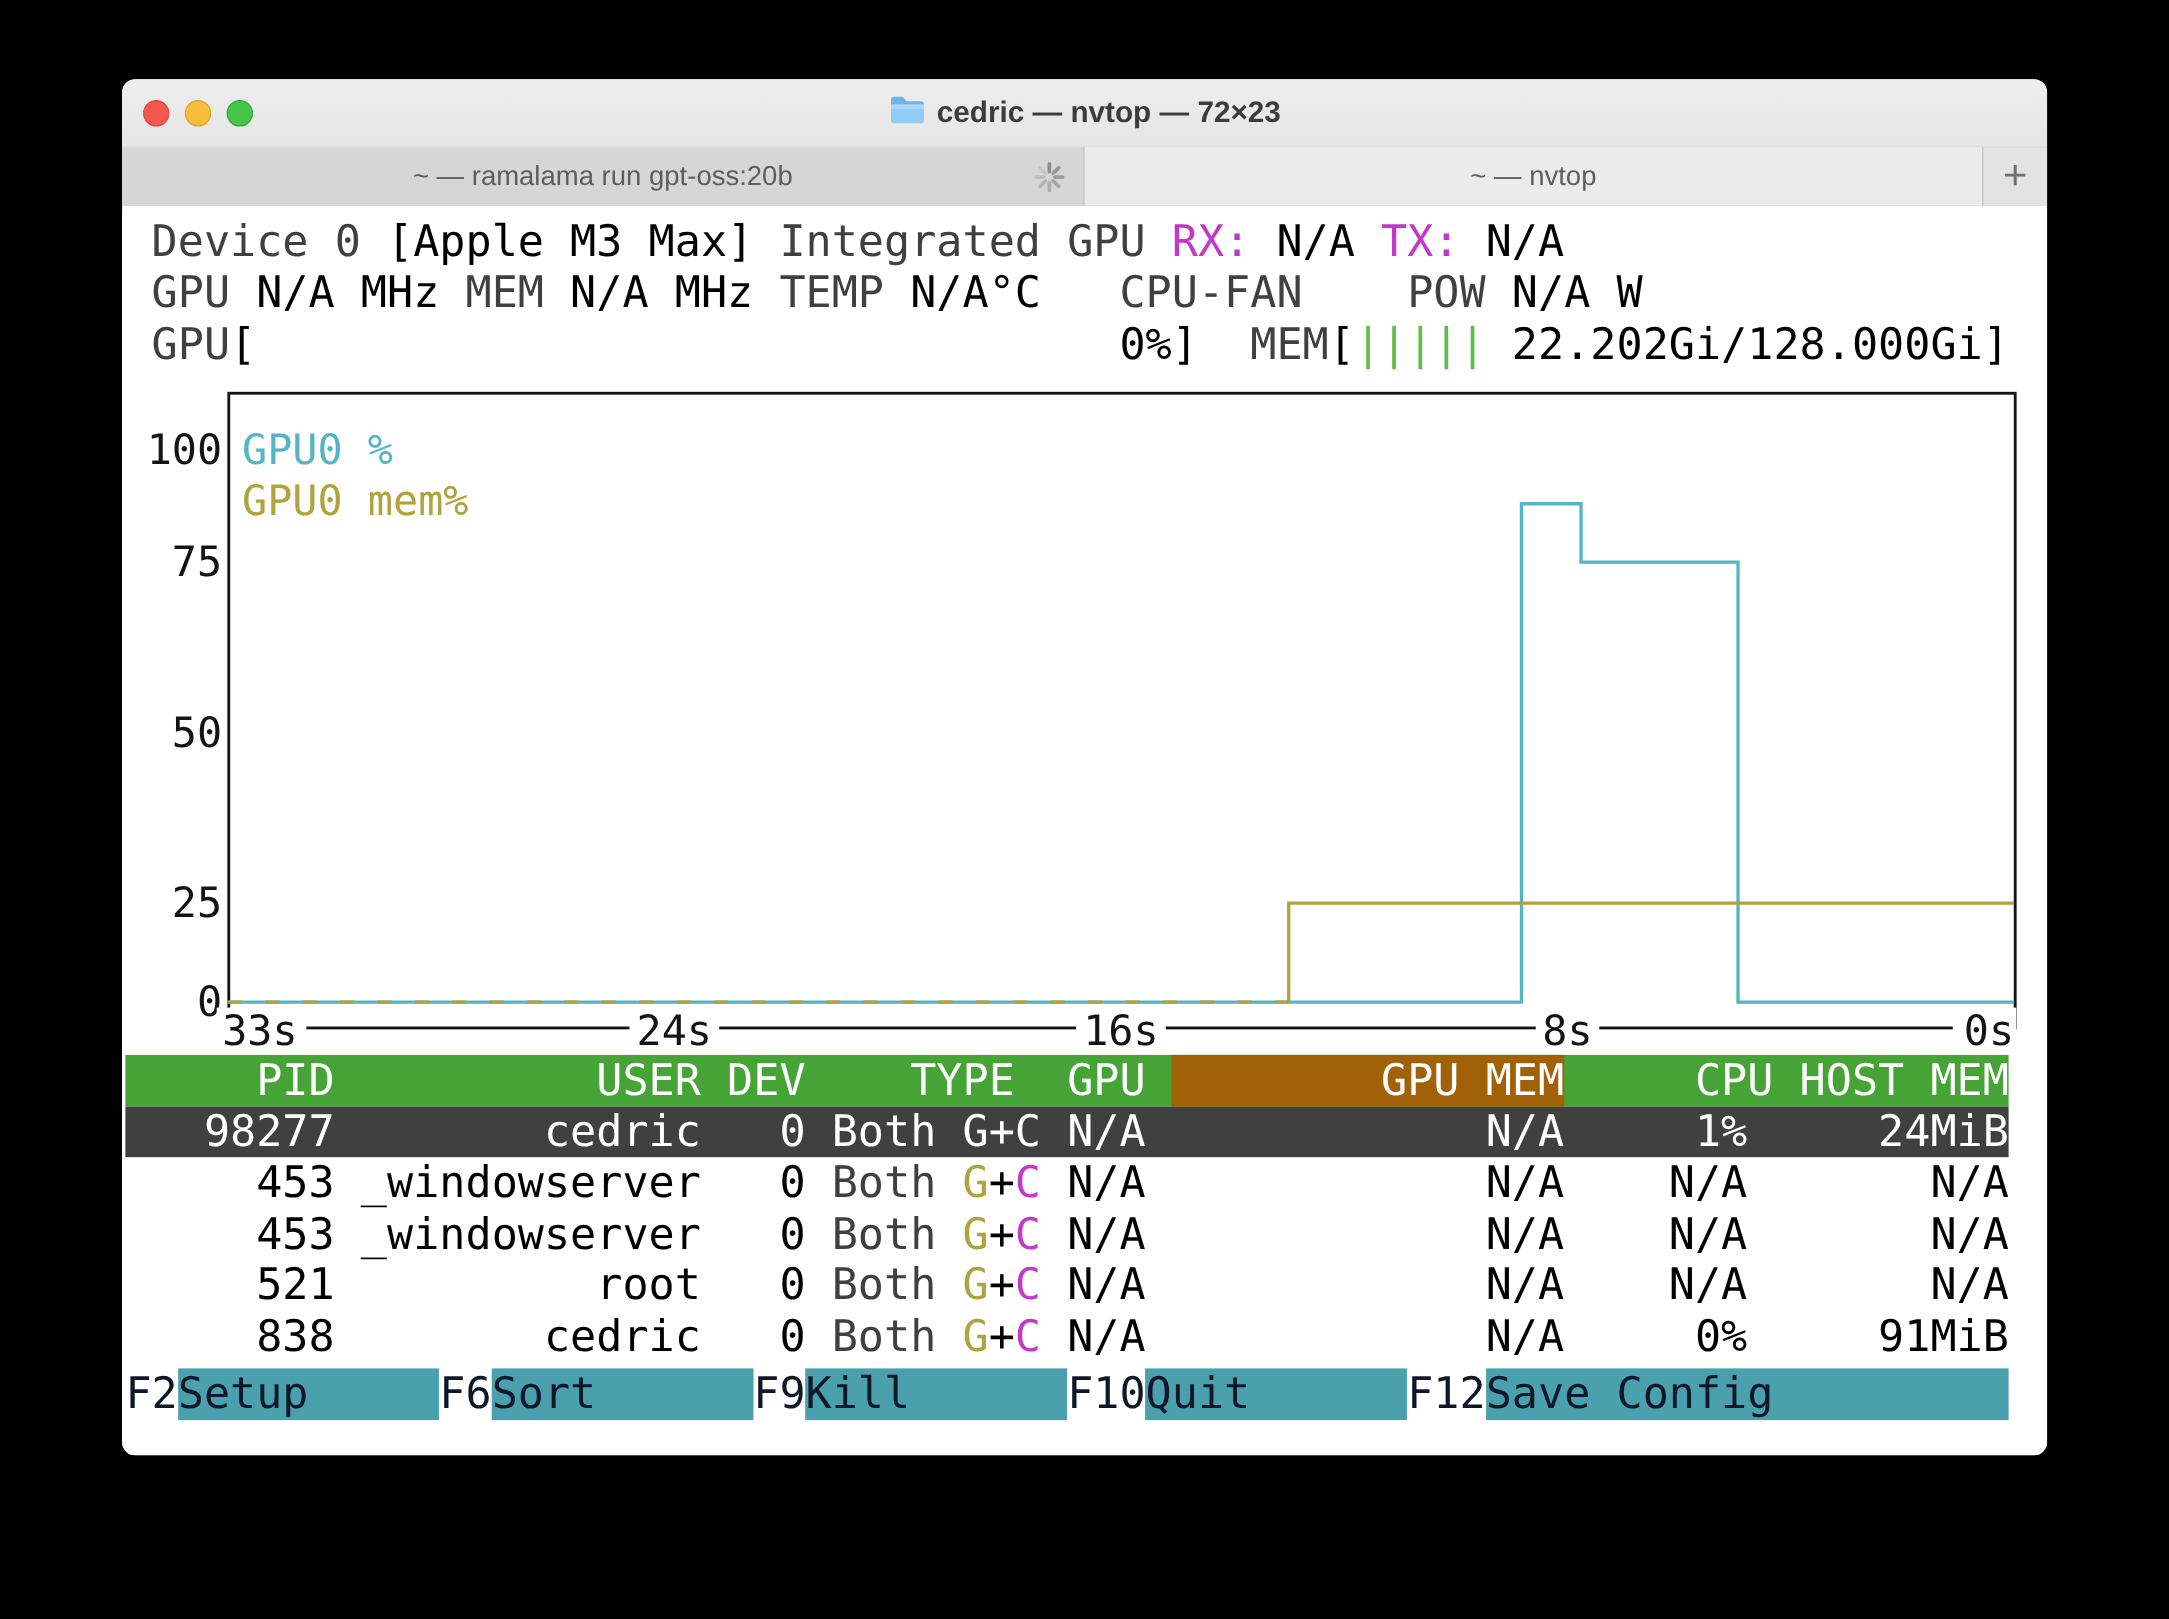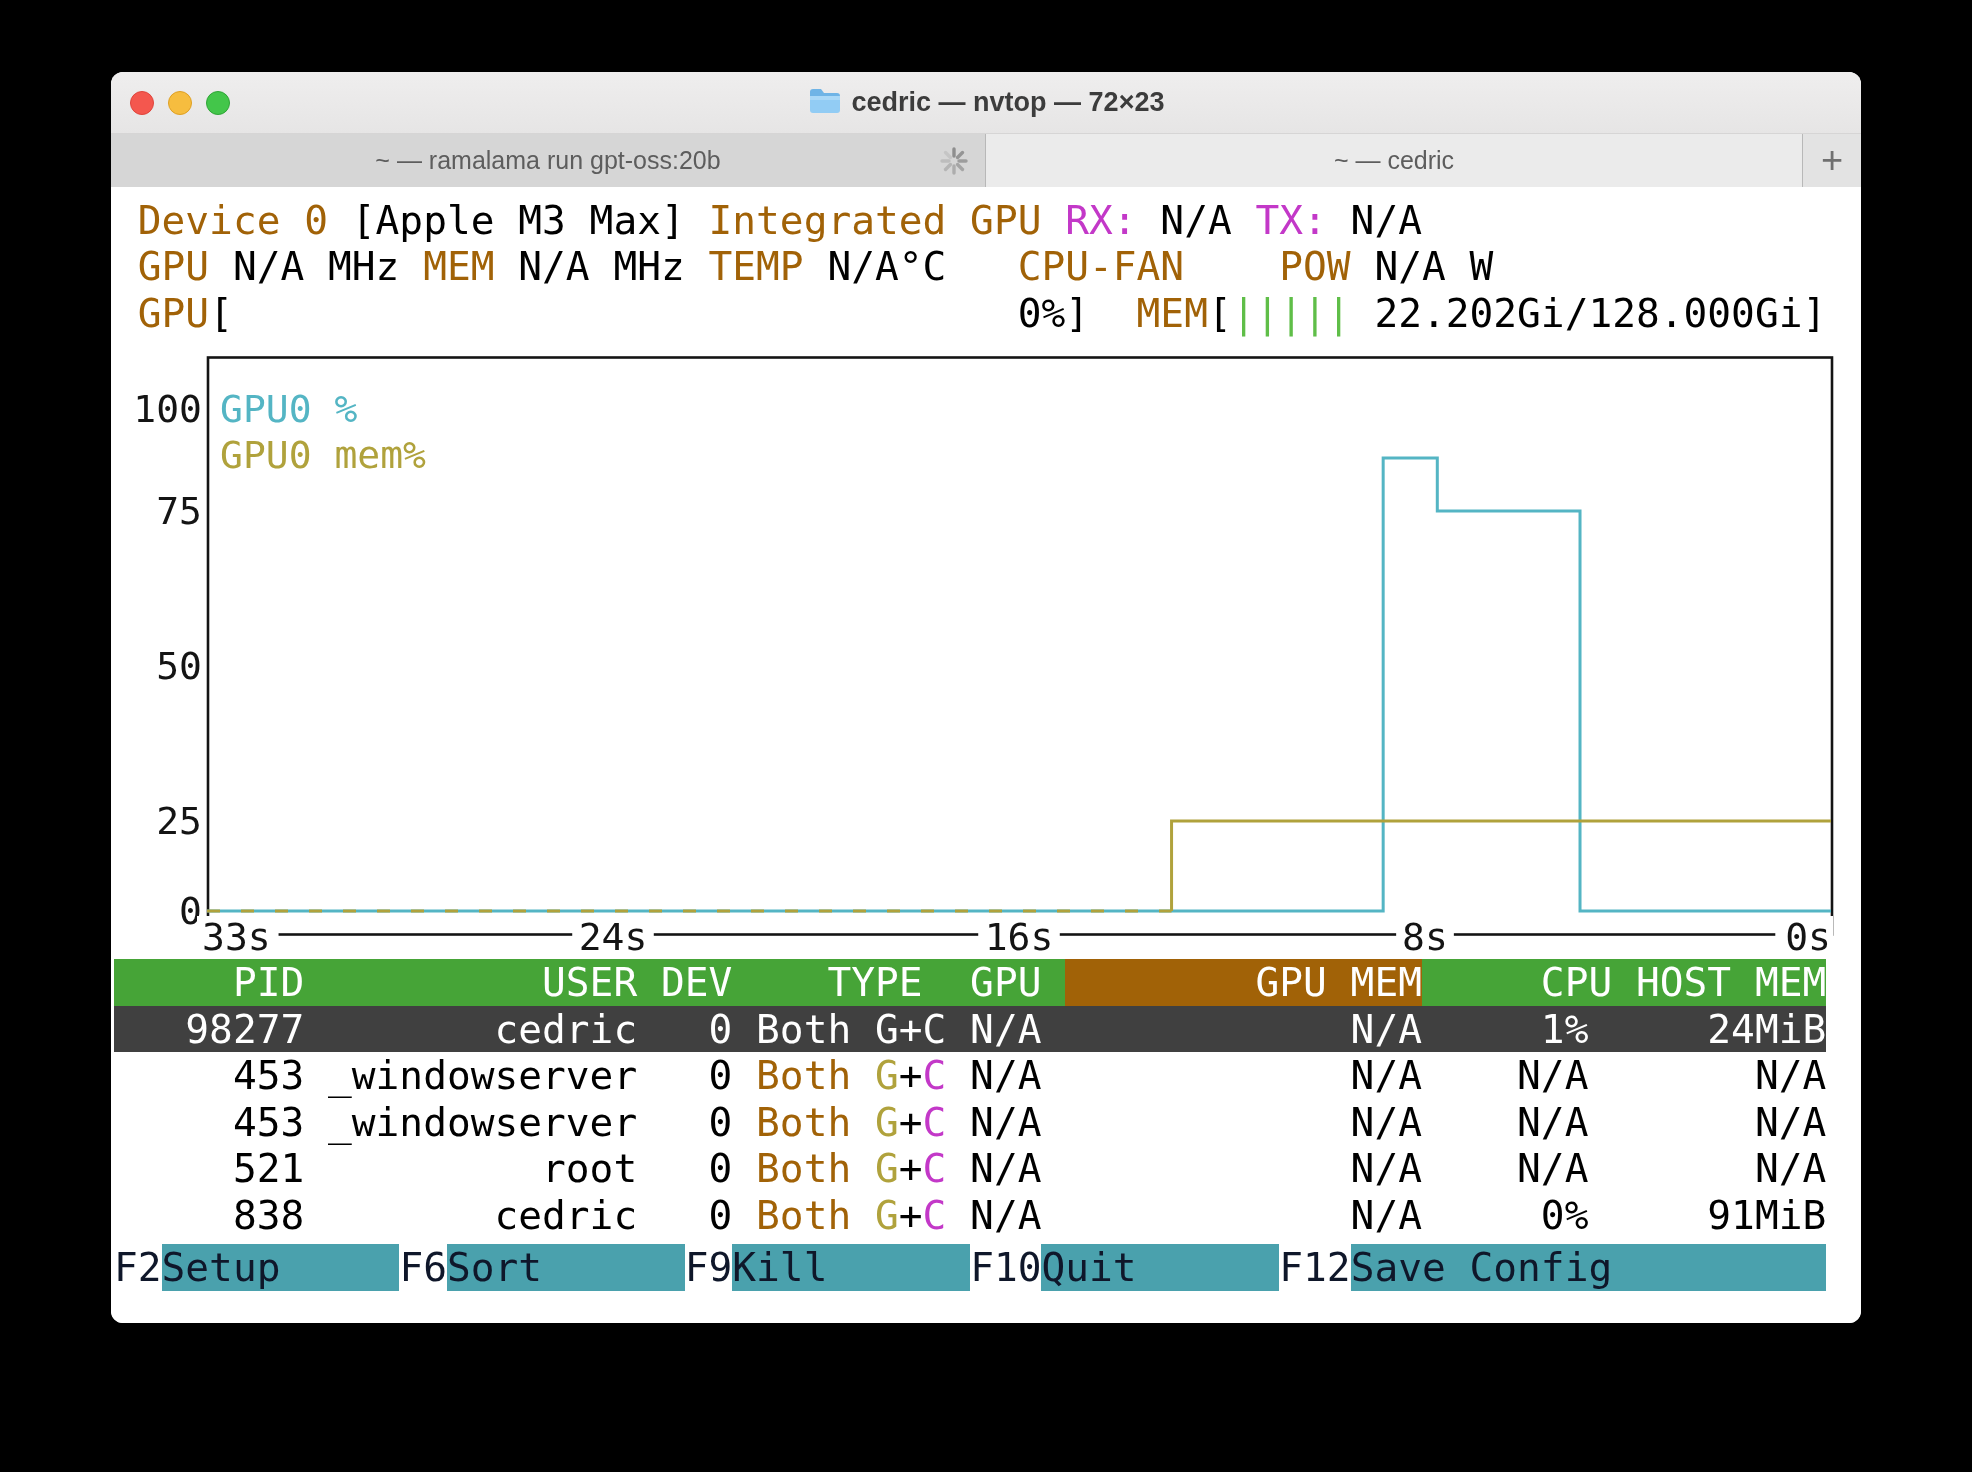--- a/index.html
+++ b/index.html
@@ -26,21 +26,21 @@
   .newtab{width:58px;background:#e3e3e3;border-left:1px solid #b8b8b8;display:flex;
           align-items:center;justify-content:center;font-size:38px;color:#707070;font-weight:300;}
   .spinner{position:absolute;right:16px;top:12px;}
   
   .terminal{position:absolute;top:115px;left:0;right:0;bottom:0;background:#fff;
             font-family:"DejaVu Sans Mono","Liberation Mono",monospace;font-size:39.5px;
             white-space:pre;color:#1b1b1b;}
   .term-in{position:absolute;left:3px;top:0;width:1717px;height:100%;}
   #term-lines{position:absolute;left:0;top:10px;}
   .term-line{height:46.4px;line-height:46.4px;}
-  .c-k{color:#000000}.c-c{color:#a16207}.c-y{color:#b0a23c}.c-m{color:#c338c8}.c-g{color:#5fbe48}
+  .c-k{color:#000000}.c-c{color:#404040}.c-y{color:#b0a23c}.c-m{color:#c338c8}.c-g{color:#5fbe48}
   #chart-svg{position:absolute;left:0;top:169px;overflow:visible;}
   #ptable{position:absolute;left:0;top:772px;}
   .pline{height:46.5px;line-height:46.5px;}
   .phead{background:#46a437;color:#fff;}
   .phead .hl{background:#a16207;display:inline-block;height:46.5px;}
   .prow.sel{background:#404040;}
   .prow.sel span{color:#fff !important;}
   #fbar{position:absolute;left:0;top:1057px;height:47px;line-height:47px;}
   .fkey-key{color:#0f172a;}
   .fkey-label{background:#4aa1ad;color:#0f172a;display:inline-block;height:47px;}
@@ -79,21 +79,21 @@
               <line x1="5" y1="-3.061616997868383e-16" x2="12" y2="-7.347880794884119e-16" stroke="#8e8e8e" stroke-width="3.4" stroke-linecap="round" opacity="0.78"></line>
               <line x1="3.5355339059327378" y1="3.5355339059327373" x2="8.485281374238571" y2="8.48528137423857" stroke="#8e8e8e" stroke-width="3.4" stroke-linecap="round" opacity="0.67"></line>
               <line x1="6.123233995736766e-16" y1="5" x2="1.4695761589768238e-15" y2="12" stroke="#8e8e8e" stroke-width="3.4" stroke-linecap="round" opacity="0.56"></line>
               <line x1="-3.5355339059327373" y1="3.5355339059327386" x2="-8.48528137423857" y2="8.485281374238571" stroke="#8e8e8e" stroke-width="3.4" stroke-linecap="round" opacity="0.45"></line>
               <line x1="-5" y1="9.184850993605148e-16" x2="-12" y2="2.204364238465236e-15" stroke="#8e8e8e" stroke-width="3.4" stroke-linecap="round" opacity="0.34"></line>
               <line x1="-3.5355339059327386" y1="-3.535533905932737" x2="-8.485281374238571" y2="-8.485281374238568" stroke="#8e8e8e" stroke-width="3.4" stroke-linecap="round" opacity="0.23"></line>
             </svg>
         </span>
       </div>
       <div class="tab active">
-        <span>~ — cedric</span>
+        <span>~ — nvtop</span>
       </div>
       <div class="newtab">+</div>
     </div>
 
     <div class="terminal">
       <div class="term-in">
         <div id="term-lines"><div class="term-line"><span class="c-k"> </span><span class="c-c">Device 0</span><span class="c-k"> [Apple M3 Max] </span><span class="c-c">Integrated GPU</span><span class="c-k"> </span><span class="c-m">RX:</span><span class="c-k"> N/A </span><span class="c-m">TX:</span><span class="c-k"> N/A</span></div><div class="term-line"><span class="c-k"> </span><span class="c-c">GPU</span><span class="c-k"> N/A MHz </span><span class="c-c">MEM</span><span class="c-k"> N/A MHz </span><span class="c-c">TEMP</span><span class="c-k"> N/A°C   </span><span class="c-c">CPU-FAN</span><span class="c-k">    </span><span class="c-c">POW</span><span class="c-k"> N/A W</span></div><div class="term-line"><span class="c-k"> </span><span class="c-c">GPU</span><span class="c-k">[                                 0%]  </span><span class="c-c">MEM</span><span class="c-k">[</span><span class="c-g">|||||</span><span class="c-k"> 22.202Gi/128.000Gi]</span></div></div>
         <svg id="chart-svg" width="1717" height="640" viewBox="0 0 1717 640">
             <rect x="94" y="1.5" width="1624" height="577" fill="none" stroke="#141414" stroke-width="2.6"></rect>
             <text x="88" y="66" text-anchor="end" fill="#141414" font-size="38" font-family="&quot;DejaVu Sans Mono&quot;,&quot;Liberation Mono&quot;,monospace">100</text>

